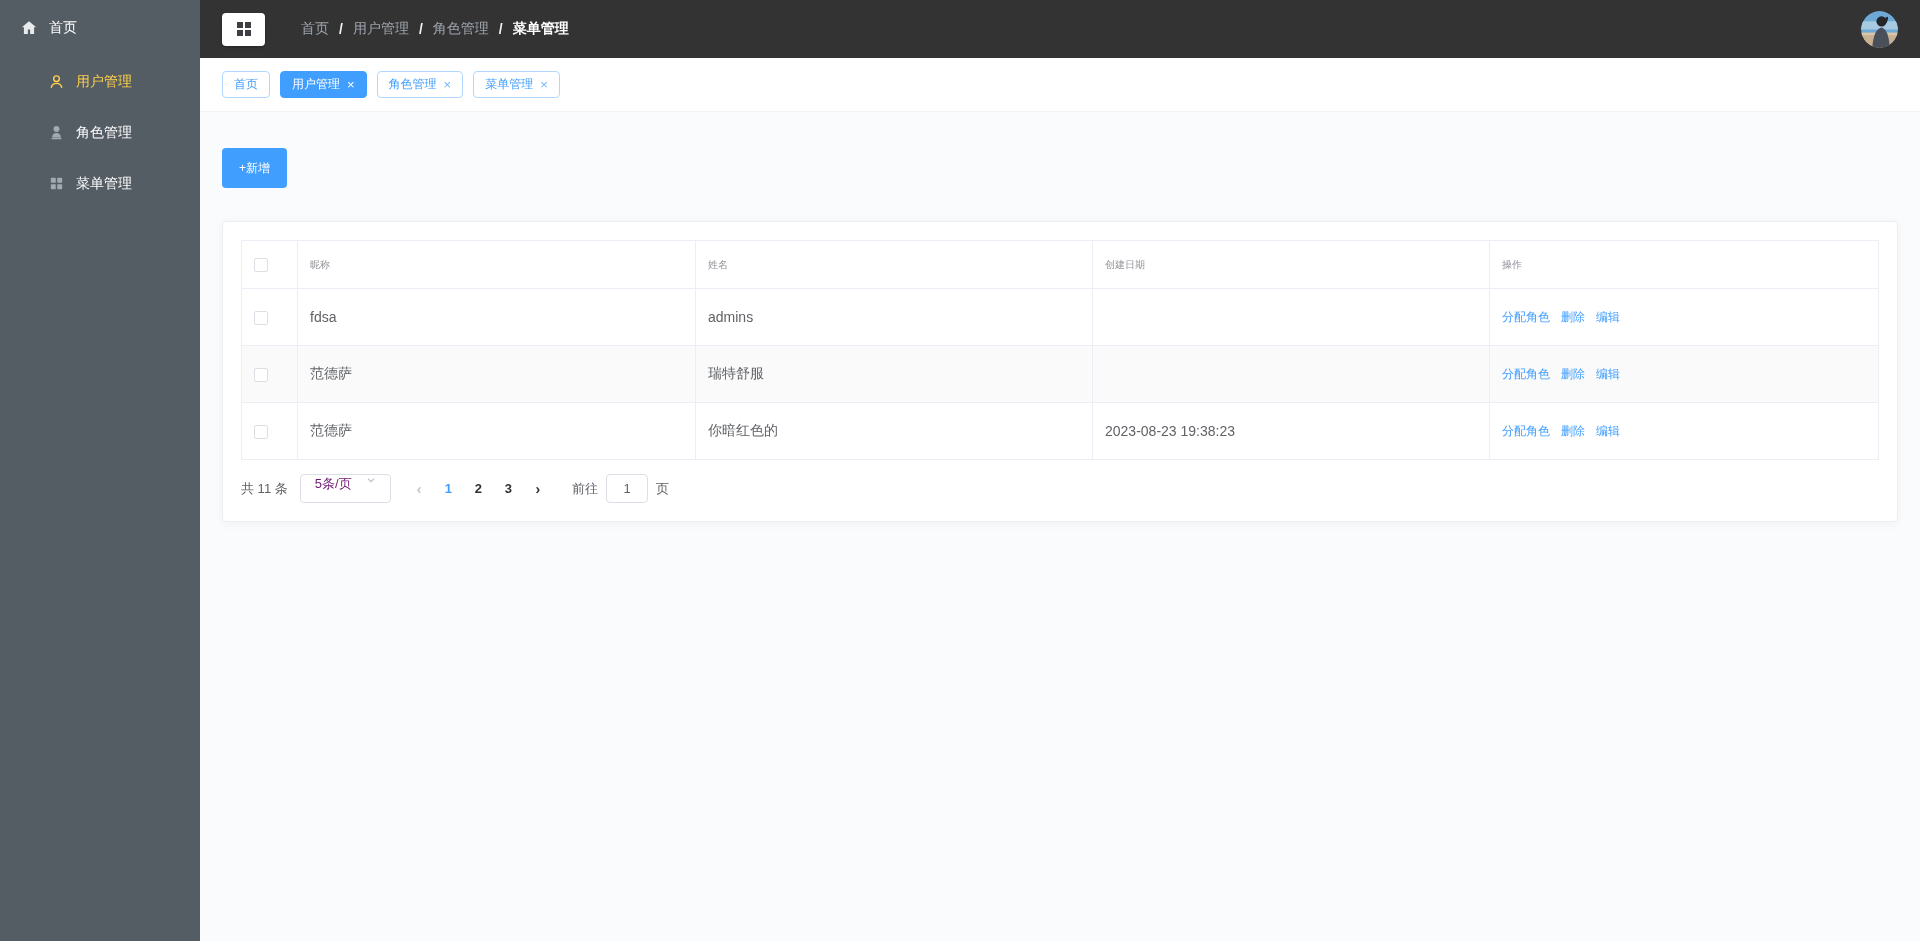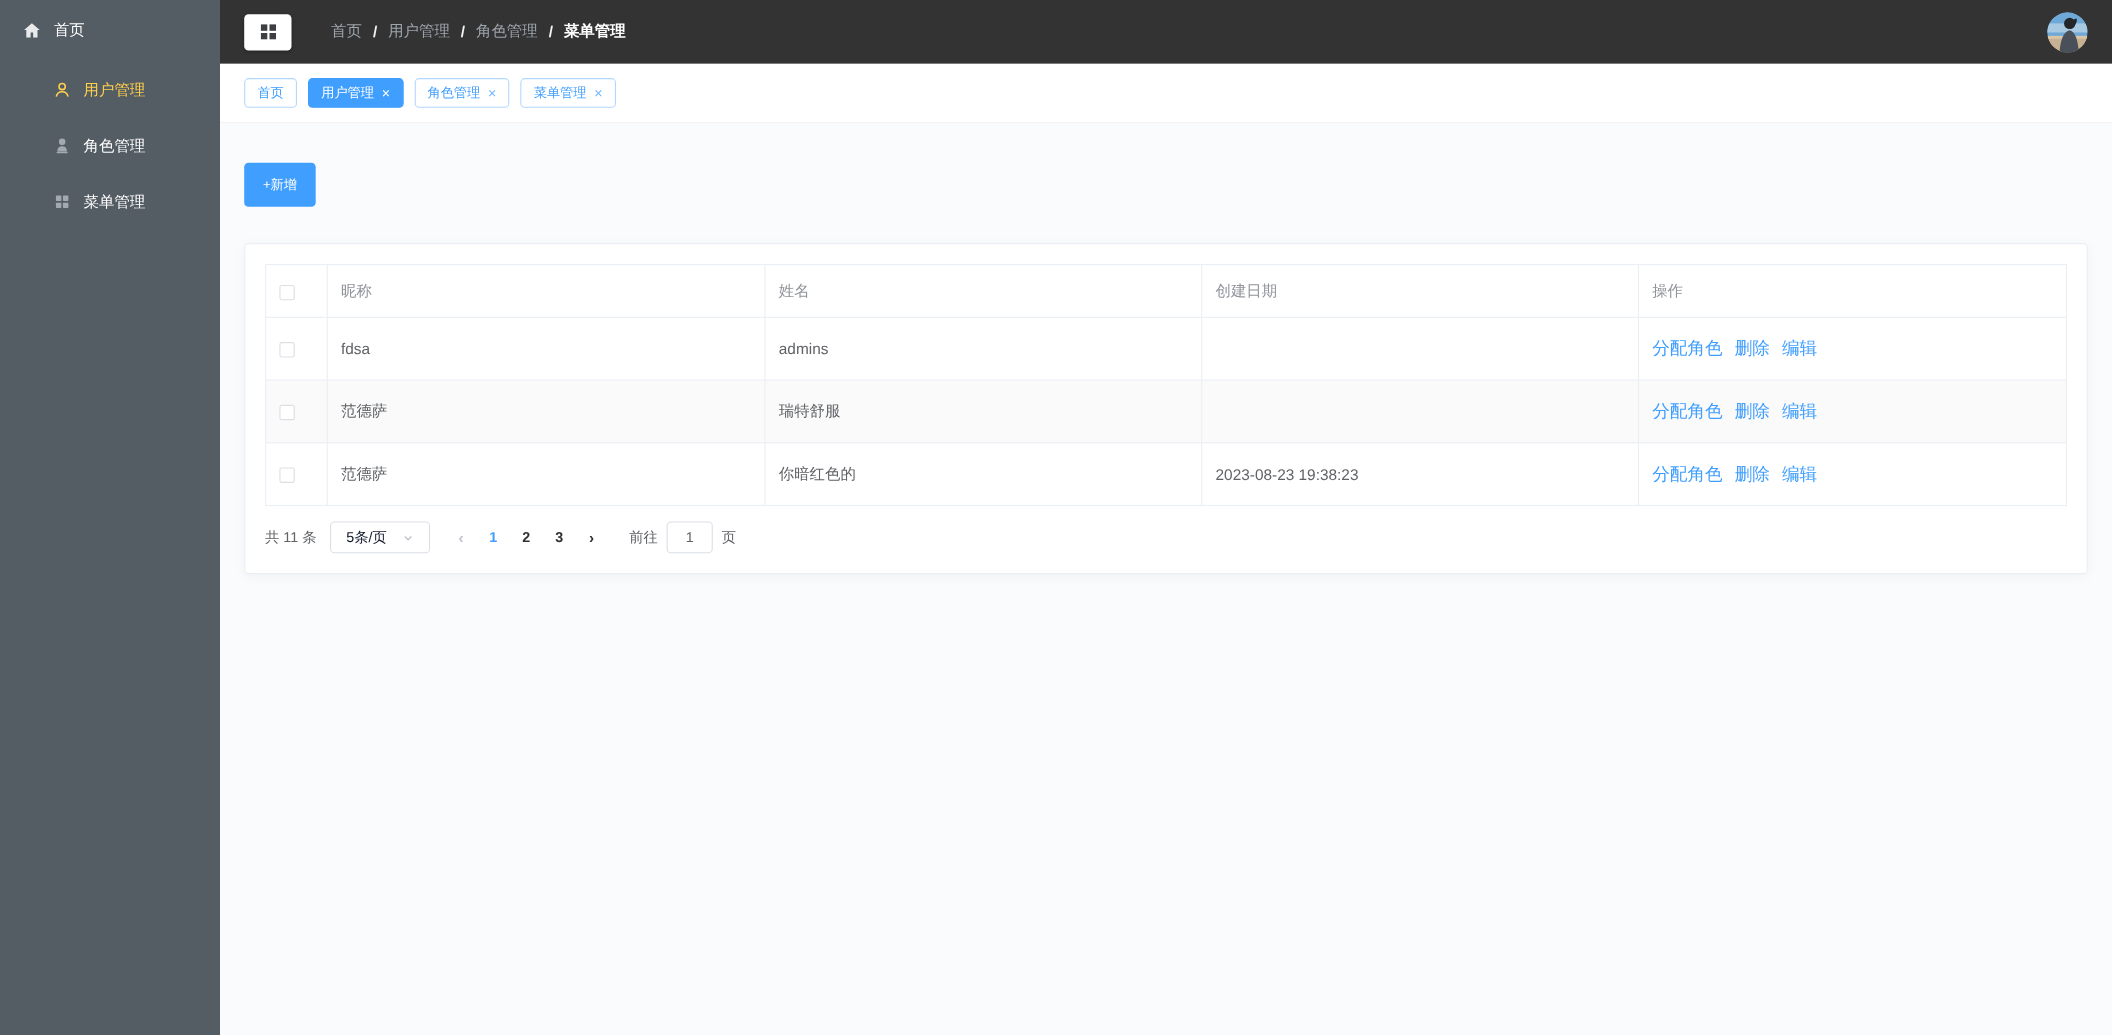--- a/index.html
+++ b/index.html
@@ -35,30 +35,30 @@
   .tag .close { font-size:13px; line-height:1; color:inherit; opacity:.75; cursor:pointer; }
   .tag.active .close { opacity:1; }
 
   .content { flex:1; background:#fafbfc; padding:36px 22px 0; overflow:hidden; }
   .add-btn { background:#409eff; color:#fff; border:none; border-radius:4px; height:40px; padding:0 17px; font-size:12px; cursor:pointer; font-family:inherit; }
 
   .card { margin-top:33px; background:#ffffff; border:1px solid #ebeef5; border-radius:4px; box-shadow:0 2px 12px rgba(0,0,0,.04); padding:18px; }
 
   table.data-table { width:100%; border-collapse:collapse; table-layout:fixed; }
   .data-table th, .data-table td { border:1px solid #ebeef5; padding:0 12px; text-align:left; font-weight:400; }
-  .data-table th { height:48px; color:#909399; font-size:14px; font-weight:500; background:#fff; }
+  .data-table th { height:48px; color:#909399; font-size:10px; font-weight:500; background:#fff; }
   .data-table td { height:57px; color:#606266; font-size:14px; }
   .data-table tbody tr:nth-child(even) td { background:#fafafa; }
   .col-check { width:56px; }
   .checkbox { display:inline-block; width:14px; height:14px; border:1px solid #dcdfe6; border-radius:2px; background:#fff; cursor:pointer; vertical-align:middle; }
-  .op-link { color:#409eff; font-size:16px; margin-right:11px; cursor:pointer; text-decoration:none; }
+  .op-link { color:#409eff; font-size:12px; margin-right:11px; cursor:pointer; text-decoration:none; }
 
   .pagination { display:flex; align-items:center; margin-top:14px; font-size:13px; color:#606266; }
   .pg-total { margin-right:12px; }
-  .page-select { width:91px; height:29px; border:1px solid #dcdfe6; border-radius:4px; display:flex; align-items:center; justify-content:center; gap:14px; color:#0f172a; cursor:pointer; background:#fff; }
+  .page-select { width:91px; height:29px; border:1px solid #dcdfe6; border-radius:4px; display:flex; align-items:flex-start; justify-content:center; gap:14px; color:#701a75; cursor:pointer; background:#fff; }
   .page-select svg { width:10px; height:10px; color:#c0c4cc; }
   .pager { display:flex; align-items:center; margin-left:14px; font-weight:700; color:#303133; }
   .pg-arrow { padding:0 12px; cursor:pointer; font-size:14px; }
   .pg-arrow.disabled { color:#c0c4cc; cursor:default; }
   .page-num { min-width:30px; text-align:center; padding:0 4px; cursor:pointer; font-size:13px; }
   .page-num.active { color:#409eff; cursor:default; }
   .goto { display:flex; align-items:center; margin-left:20px; gap:8px; }
   .goto-input { width:42px; height:29px; border:1px solid #dcdfe6; border-radius:4px; text-align:center; font-size:13px; color:#606266; font-family:inherit; outline:none; }
 </style>
 </head>

